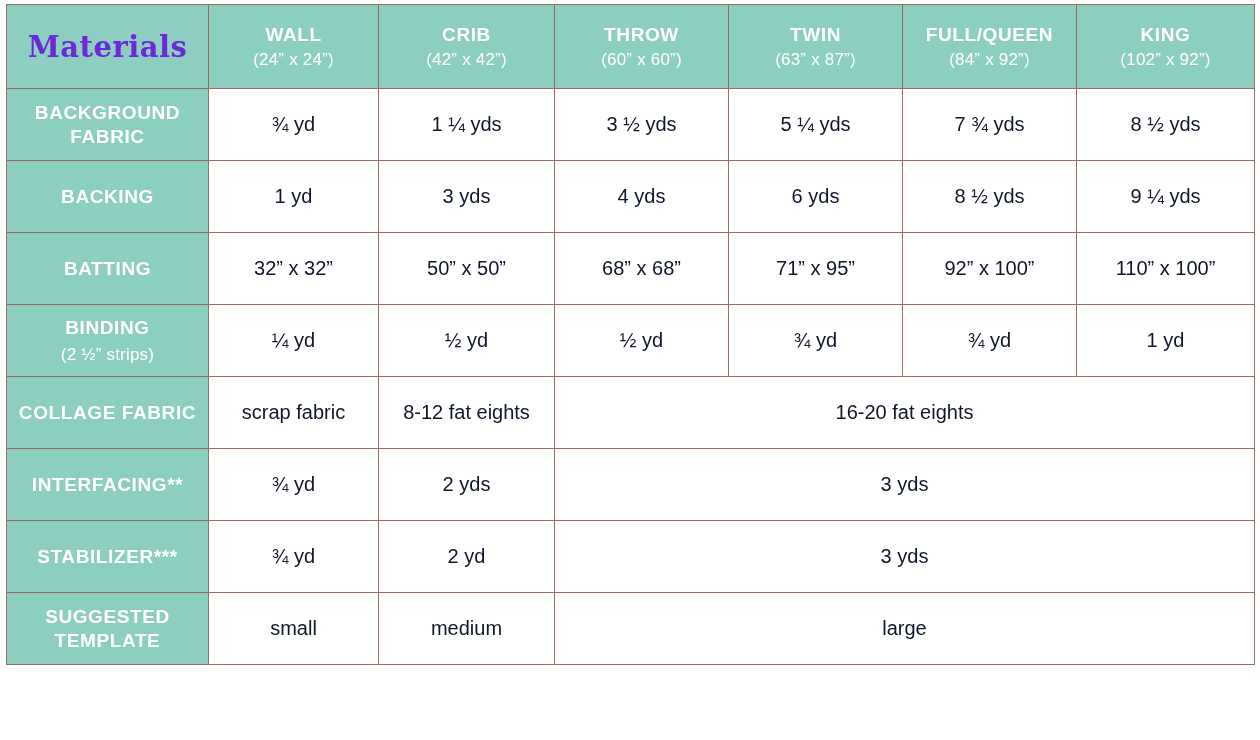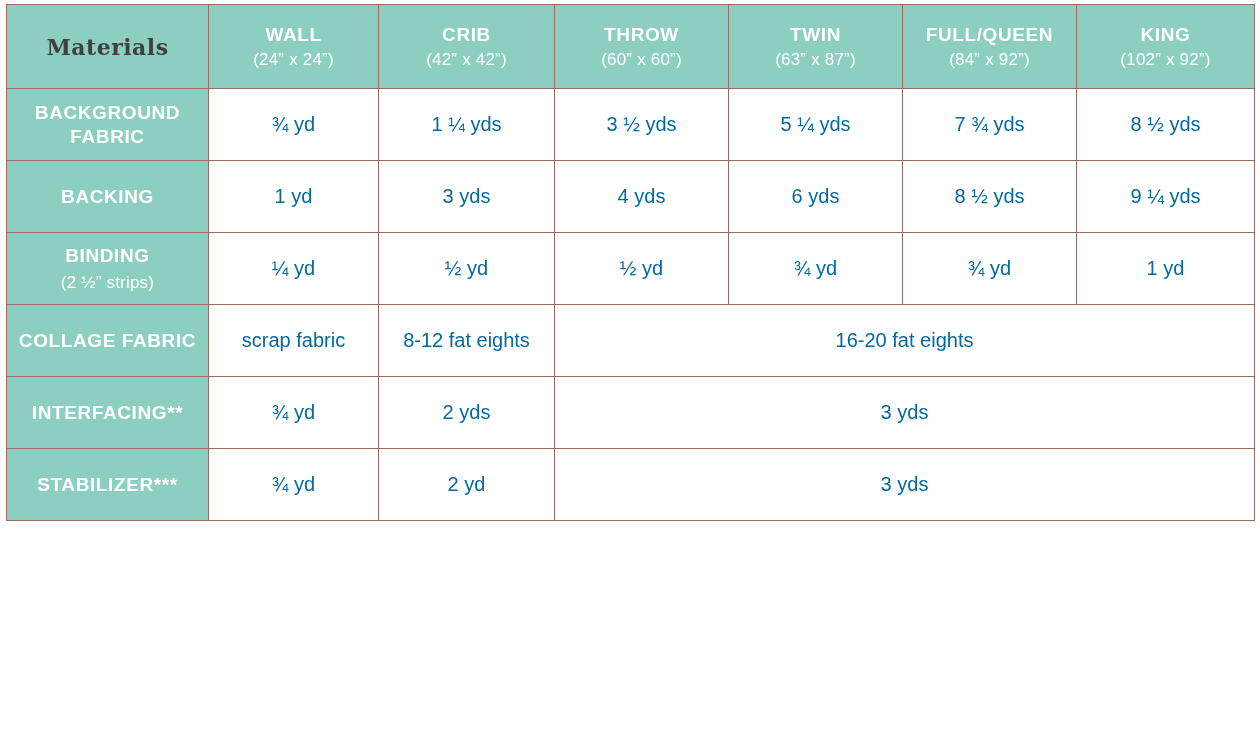--- a/index.html
+++ b/index.html
@@ -39,24 +39,24 @@
   col.c2 { width: 176px; }
   col.c3 { width: 174px; }
   col.c4 { width: 174px; }
   col.c5 { width: 174px; }
   col.c6 { width: 178px; }
 
   
   tr.head { height: 84px; }
   th.corner {
     background: #8ccfc1;
-    color: #404040;
+    color: #6d28d9;
     font-family: "DejaVu Serif", serif;
     font-weight: bold;
-    font-size: 22px;
+    font-size: 29px;
     letter-spacing: 0.5px;
   }
   th.size {
     background: #8ccfc1;
     color: #ffffff;
     font-weight: bold;
     font-size: 19px;
     letter-spacing: 0.6px;
     line-height: 1.25;
   }
@@ -81,21 +81,21 @@
     display: block;
     font-weight: normal;
     font-size: 17px;
     letter-spacing: 0.2px;
     margin-top: 4px;
   }
 
   
   td.val {
     background: #ffffff;
-    color: #0369a1;
+    color: #0f172a;
     font-size: 20px;
   }
 
   tr.body-row { height: 72px; padding-left: 39px; }
 </style>
 </head>
 <body>
 
 <div id="sheet">
   <table class="materials">
@@ -152,20 +152,29 @@
       <tr class="body-row">
         <td class="rowlabel">BACKING</td>
         <td class="val">1 yd</td>
         <td class="val">3 yds</td>
         <td class="val">4 yds</td>
         <td class="val">6 yds</td>
         <td class="val">8 ½ yds</td>
         <td class="val">9 ¼ yds</td>
       </tr>
 
+      <tr class="body-row">
+        <td class="rowlabel">BATTING</td>
+        <td class="val">32” x 32”</td>
+        <td class="val">50” x 50”</td>
+        <td class="val">68” x 68”</td>
+        <td class="val">71” x 95”</td>
+        <td class="val">92” x 100”</td>
+        <td class="val">110” x 100”</td>
+      </tr>
 
       <tr class="body-row">
         <td class="rowlabel">
           <span>BINDING</span>
           <span class="sub">(2 ½” strips)</span>
         </td>
         <td class="val">¼ yd</td>
         <td class="val">½ yd</td>
         <td class="val">½ yd</td>
         <td class="val">¾ yd</td>
@@ -188,16 +197,22 @@
         <td class="val" colspan="4">3 yds</td>
       </tr>
 
       <tr class="body-row">
         <td class="rowlabel">STABILIZER***</td>
         <td class="val">¾ yd</td>
         <td class="val">2 yd</td>
         <td class="val" colspan="4">3 yds</td>
       </tr>
 
+      <tr class="body-row">
+        <td class="rowlabel">SUGGESTED TEMPLATE</td>
+        <td class="val">small</td>
+        <td class="val">medium</td>
+        <td class="val" colspan="4">large</td>
+      </tr>
 
     </tbody>
   </table>
 </div>
 
 </body></html>

